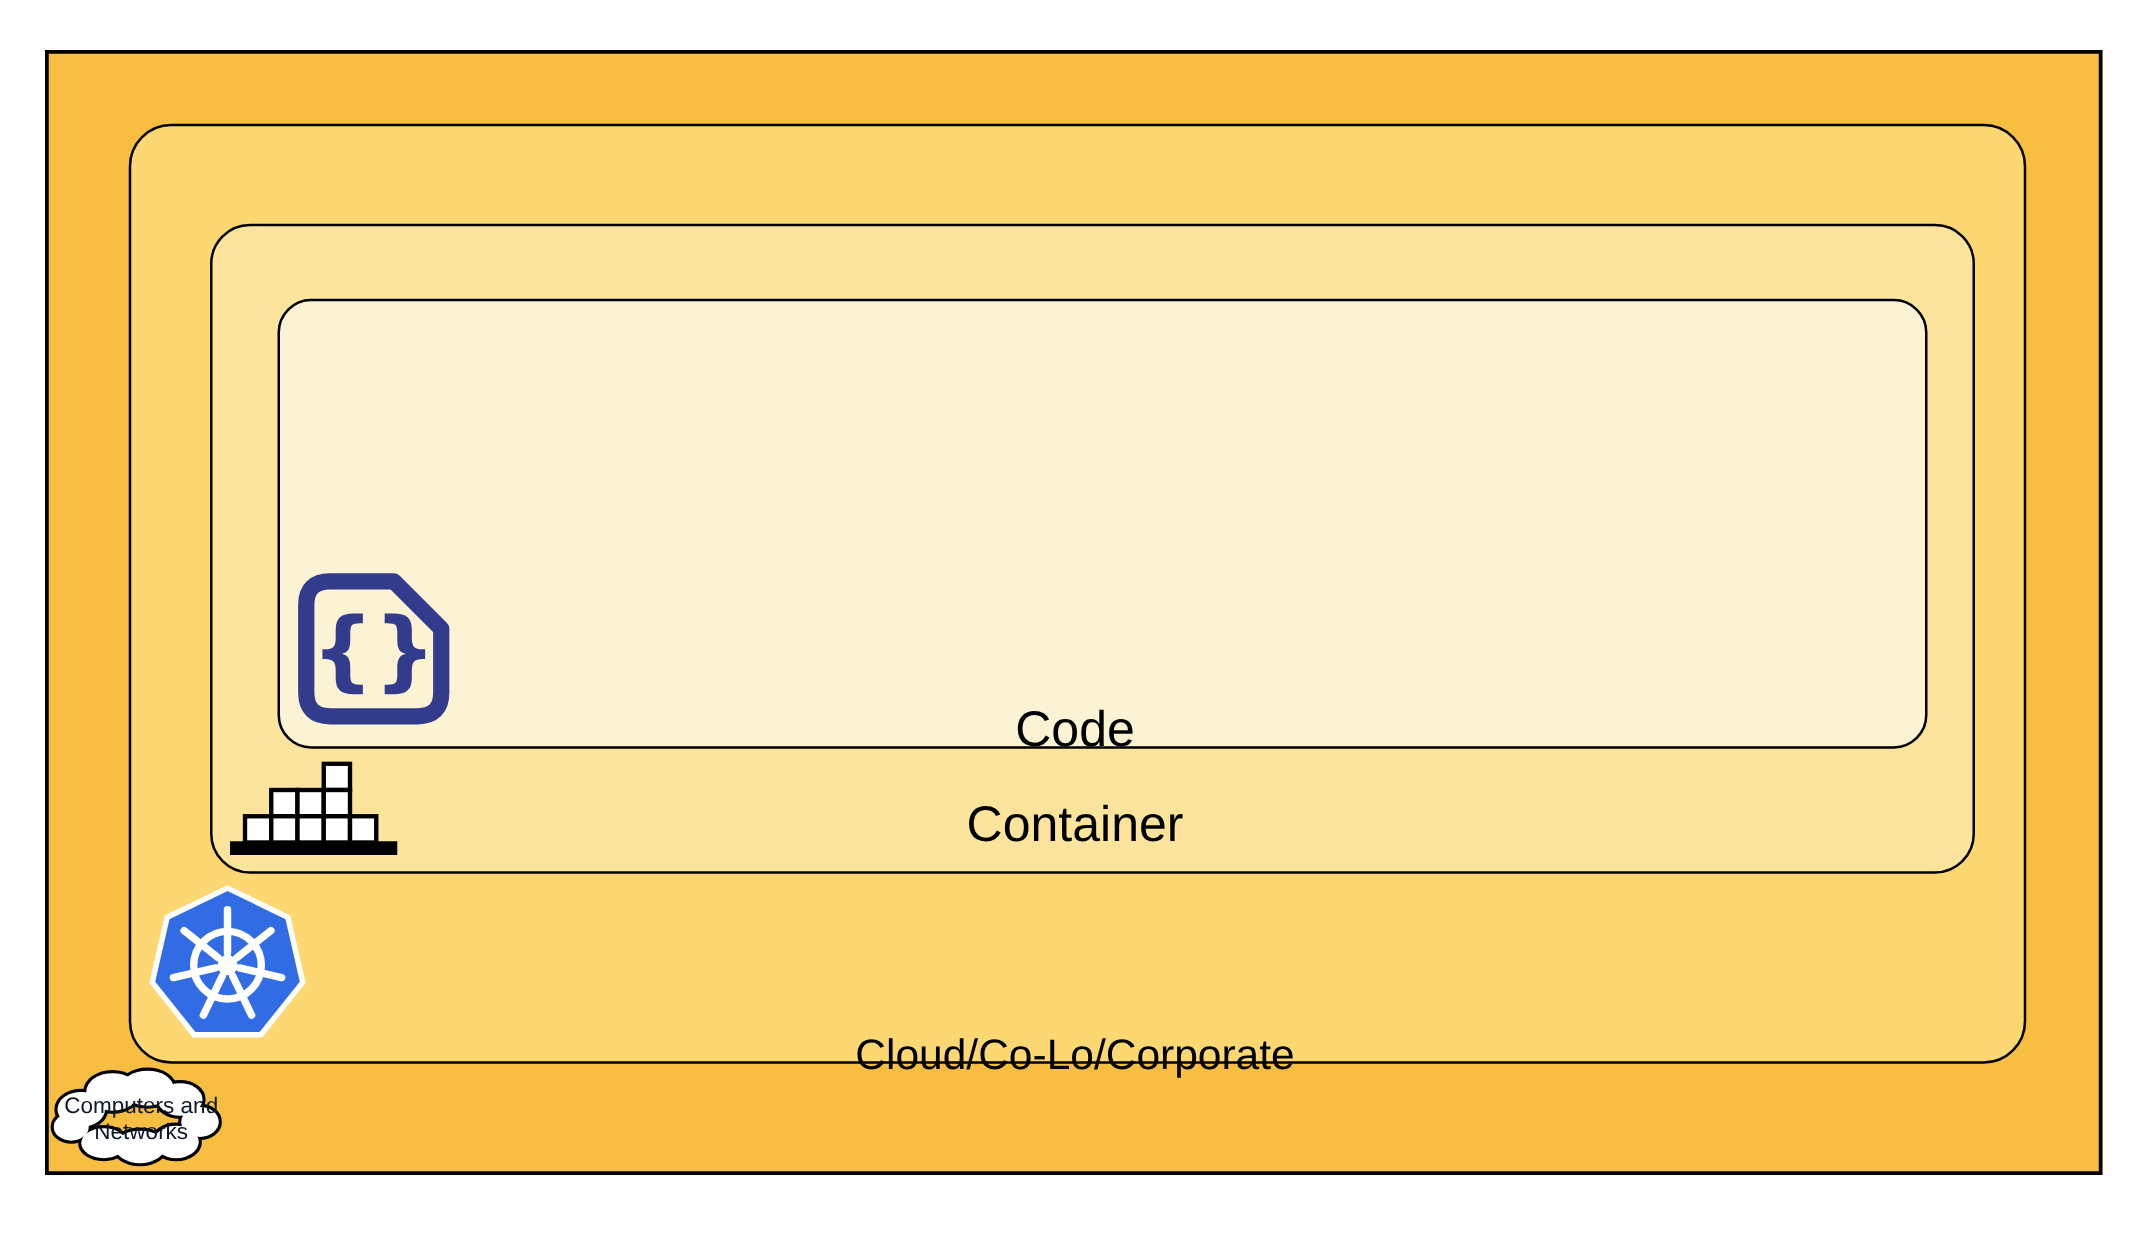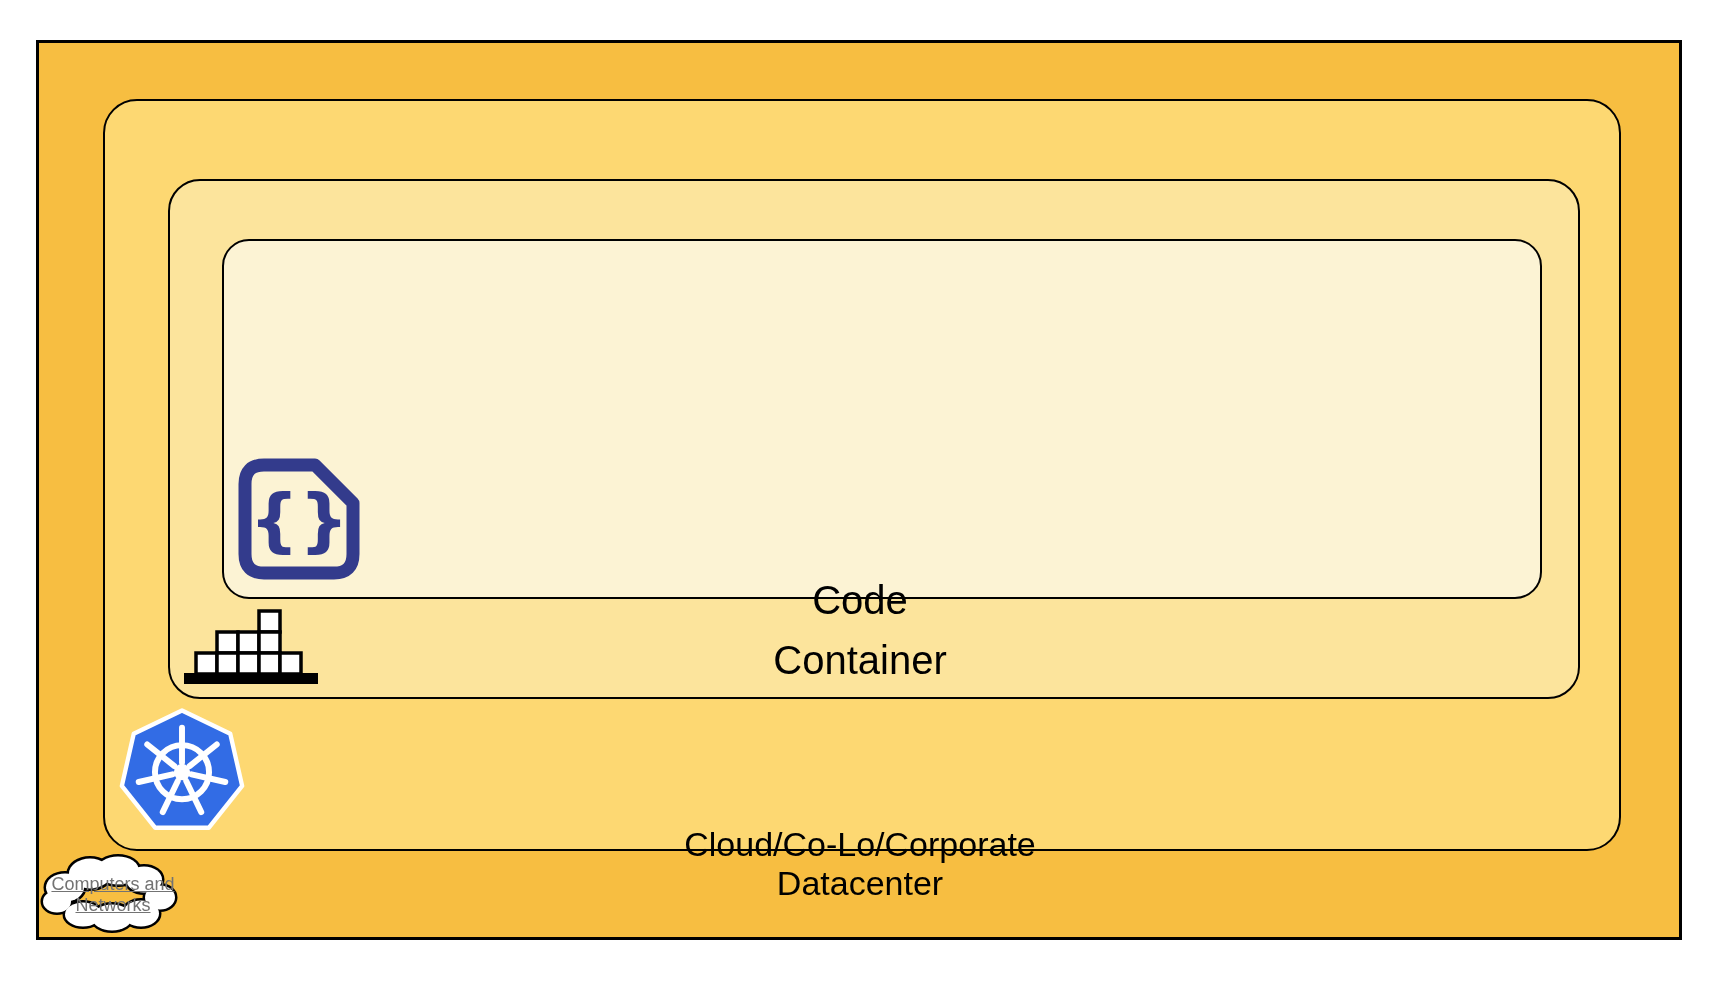--- a/index.html
+++ b/index.html
@@ -38,41 +38,40 @@
     border-radius: 27px;
   }
   .layer-label {
     position: absolute;
     left: 0; width: 1720px;
     text-align: center;
     font-size: 40px;
     line-height: 48px;
     color: #000000;
   }
-  .label-code      { top: 576px; }
+  .label-code      { top: 560px; }
   .label-container { top: 636px; }
   .label-cluster   { top: 793px; }
   .label-datacenter {
     top: 825px;
     font-size: 34px;
     line-height: 39px;
   }
   .icon { position: absolute; }
   .icon-code      { left: 237px; top: 457px; width: 124px; height: 124px; }
   .icon-container { left: 184px; top: 609px; width: 134px; height: 76px; }
   .icon-k8s       { left: 116px; top: 704px; width: 132px; height: 132px; }
   .icon-cloud     { left: 38px;  top: 850px; width: 150px; height: 88px; }
   .cloud-text {
     position: absolute;
     left: 38px; top: 874px; width: 150px;
     text-align: center;
     font-size: 18px;
     line-height: 21px;
-    color: #737373;
-    text-decoration: underline;
+    color: #0f172a;
   }
 </style>
 </head>
 <body>
 
 <div class="stage">
 
   <div class="layer layer-datacenter"></div>
   <div class="layer layer-cluster"></div>
   <div class="layer layer-container"></div>
@@ -139,16 +138,15 @@
   </svg>
   <div class="cloud-text">
     <div>Computers and</div>
     <div>Networks</div>
   </div>
 
   <div class="layer-label label-code">Code</div>
   <div class="layer-label label-container">Container</div>
   <div class="layer-label label-datacenter">
     <div>Cloud/Co-Lo/Corporate</div>
-    <div>Datacenter</div>
   </div>
 
 </div>
 
 </body></html>

